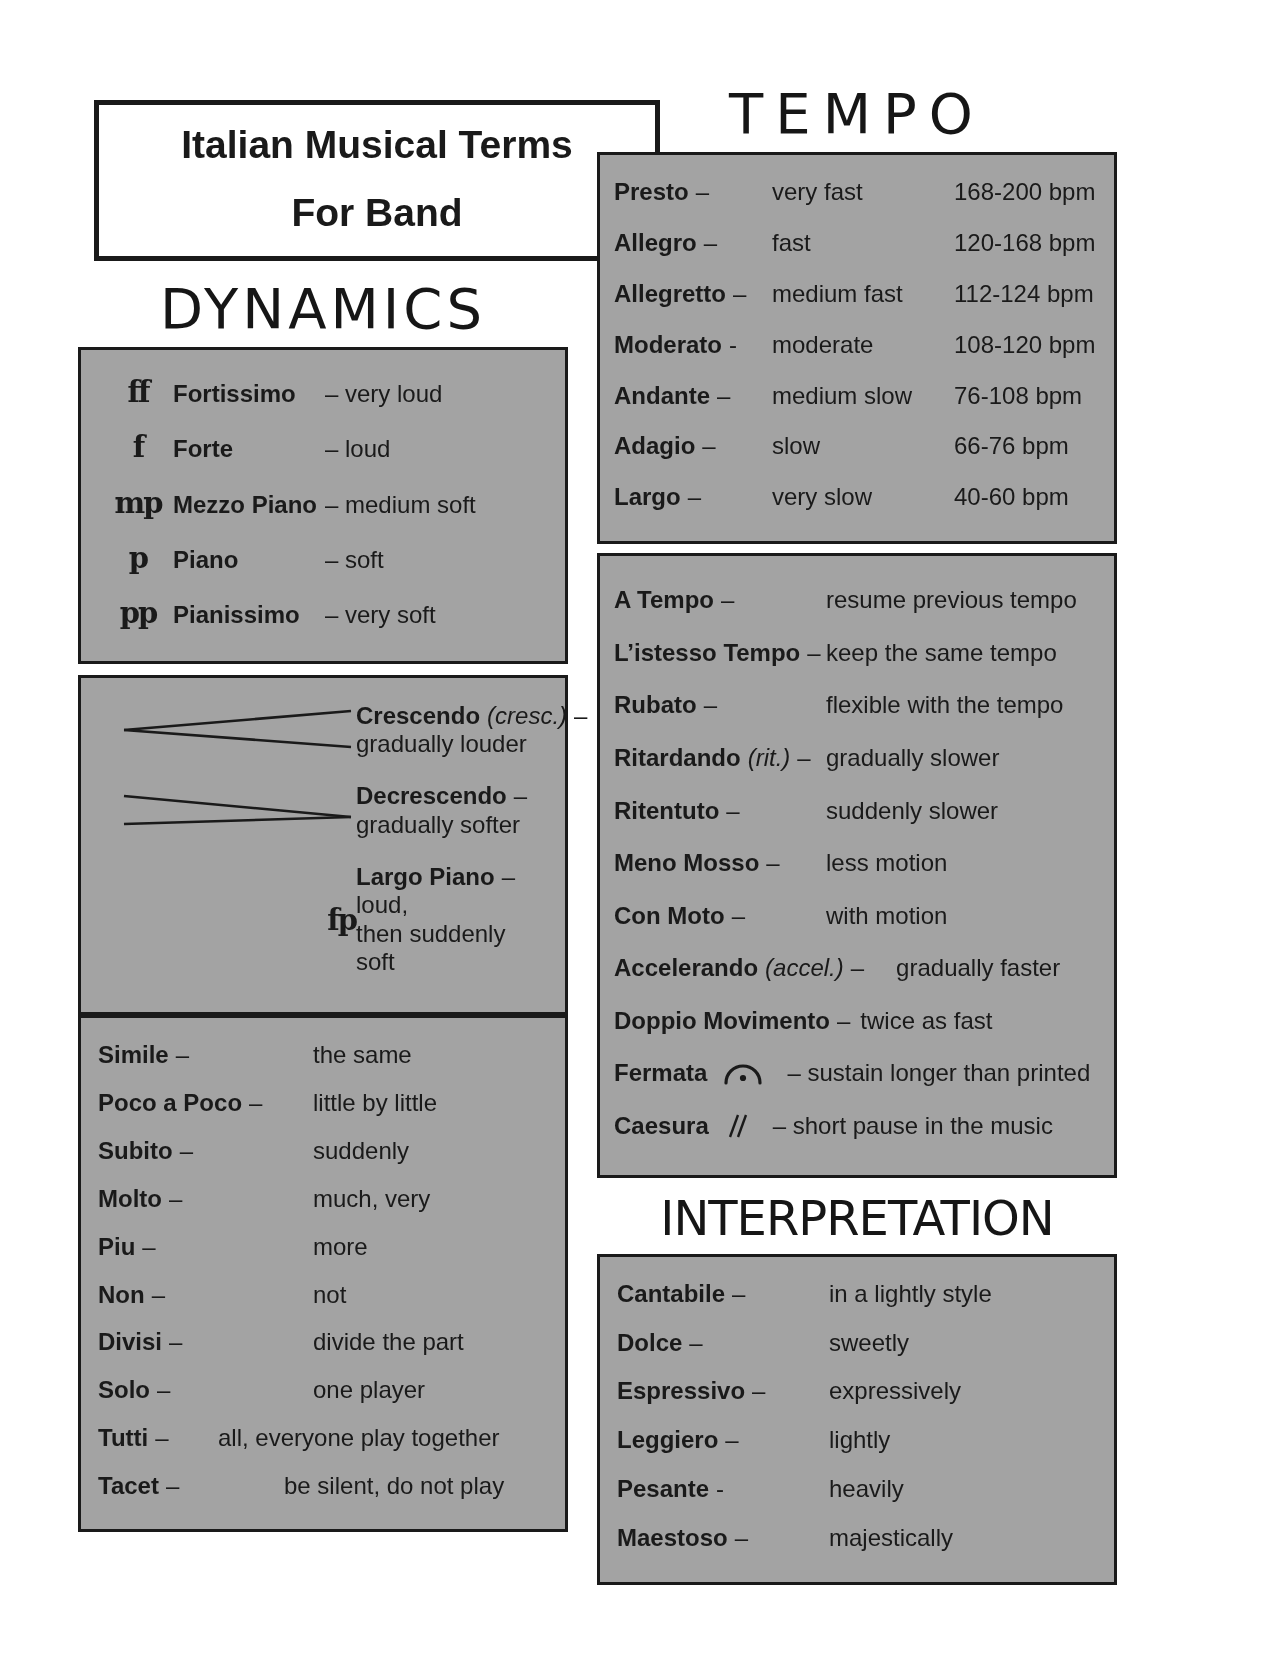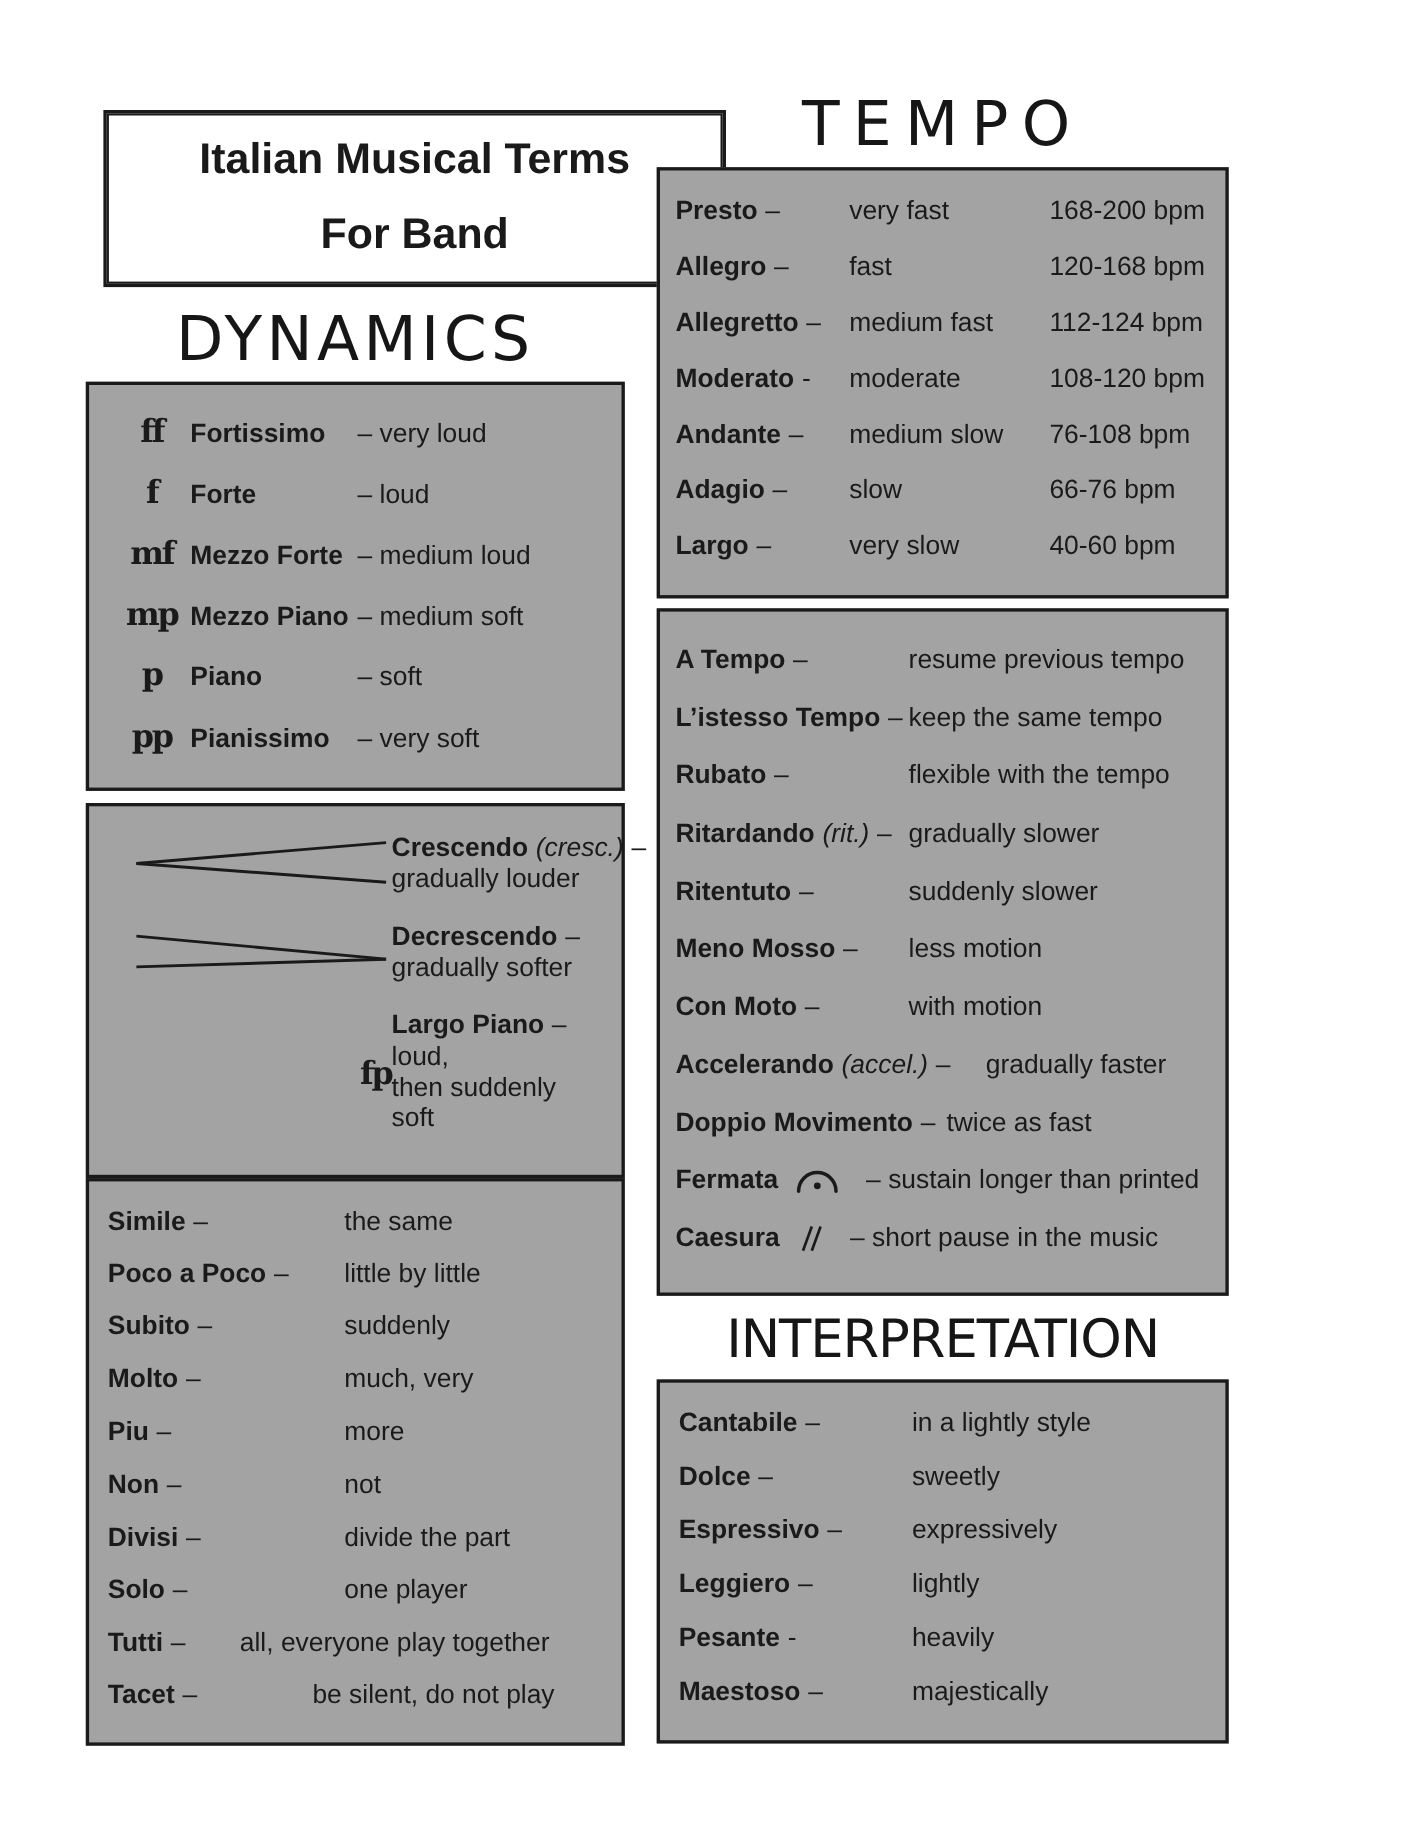--- a/index.html
+++ b/index.html
@@ -98,25 +98,20 @@
         <b>Fortissimo</b>
         <span class="def">– very loud</span>
       </div>
 
       <div class="dyn-row">
         <span class="music-sym">f</span>
         <b>Forte</b>
         <span class="def">– loud</span>
       </div>
 
-      <div class="dyn-row">
-        <span class="music-sym">mf</span>
-        <b>Mezzo Forte</b>
-        <span class="def">– medium loud</span>
-      </div>
 
       <div class="dyn-row">
         <span class="music-sym">mp</span>
         <b>Mezzo Piano</b>
         <span class="def">– medium soft</span>
       </div>
 
       <div class="dyn-row">
         <span class="music-sym">p</span>
         <b>Piano</b>

